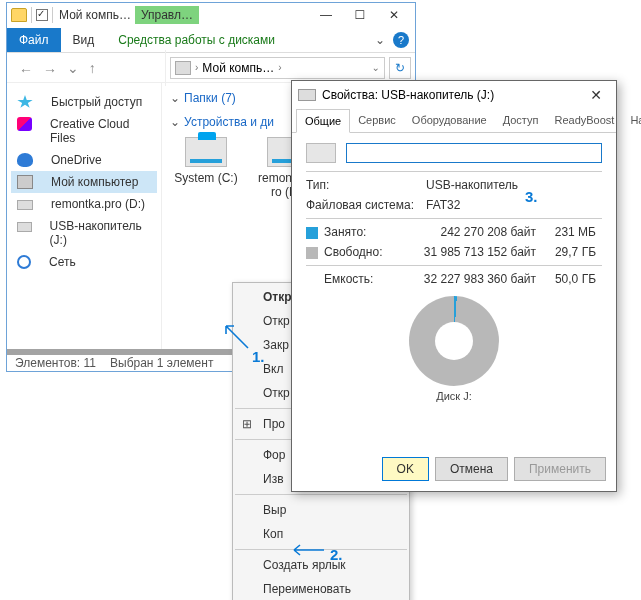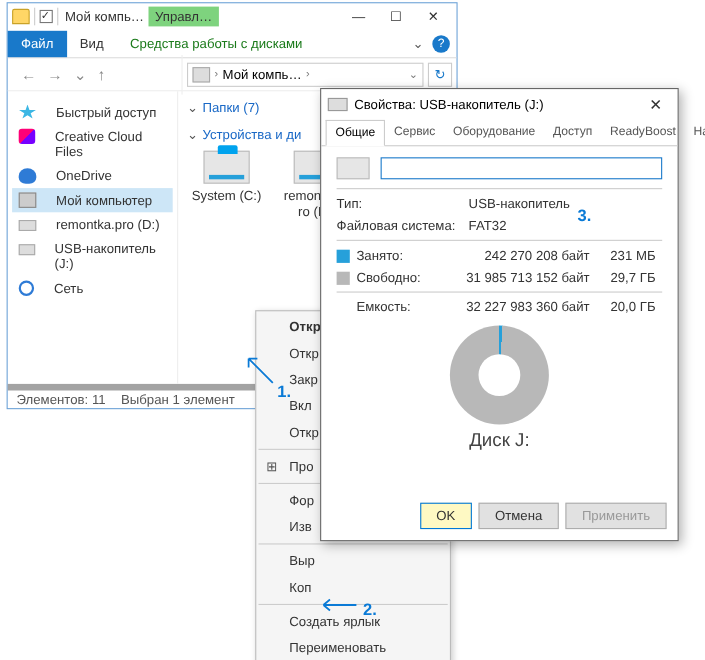--- a/index.html
+++ b/index.html
@@ -79,21 +79,21 @@
 .prow .dico { width:30px; height:20px; background:#e6e6e6; border:1px solid #bbb;}
 .prow input { flex:1; border:1px solid #1979ca; height:20px; padding:0 4px;}
 .phr { border:none; border-top:1px solid #ccc; margin:6px 0;}
 .grid { display:grid; grid-template-columns: 110px 120px 60px; row-gap:6px; font-size:11.5px; color:#333;}
 .grid .sq { width:12px; height:12px; display:inline-block; margin-right:6px; vertical-align:middle;}
 .sq.blue{ background:#26a0da;} .sq.gray{ background:#b8b8b8;}
 .pie { width:90px; height:90px; border-radius:50%; margin:10px auto 4px;
   background: conic-gradient(#26a0da 0 3.6deg, #b8b8b8 3.6deg 360deg);
   position:relative;}
 .pie::after{content:""; position:absolute; inset:26px; background:#fff; border-radius:50%;}
-.pcenter { text-align:center; color:#444; font-size:17px;}
+.pcenter { text-align:center; color:#444; font-size:11px;}
 .pbtns { position:absolute; bottom:10px; right:10px; display:flex; gap:6px;}
 .pbtns button { border:1px solid #adadad; background:#e1e1e1; padding:4px 14px; font-size:12px; color:#333;}
 .pbtns button.primary { background:#fef9c3; border-color:#0078d7;}
 .pbtns button:disabled{ color:#999;}
 
 
 .ann { position:absolute; color:#0a7ad6; font-weight:600; font-size:15px;}
 .arrow { position:absolute; stroke:#0a7ad6; fill:none; stroke-width:1.6;}
 </style>
 </head>
@@ -255,21 +255,21 @@
       <span style="text-align:right">242 270 208 байт</span>
       <span style="text-align:right">231 МБ</span>
       <span><span class="sq gray"></span><span>Свободно:</span></span>
       <span style="text-align:right">31 985 713 152 байт</span>
       <span style="text-align:right">29,7 ГБ</span>
     </div>
     <hr class="phr">
     <div class="grid">
       <span style="padding-left:18px">Емкость:</span>
       <span style="text-align:right">32 227 983 360 байт</span>
-      <span style="text-align:right">20,0 ГБ</span>
+      <span style="text-align:right">50,0 ГБ</span>
     </div>
     <div class="pie"></div>
     <div class="pcenter">Диск J:</div>
   </div>
   <div class="pbtns">
     <button class="primary">OK</button>
     <button>Отмена</button>
     <button disabled="">Применить</button>
   </div>
 </div>

